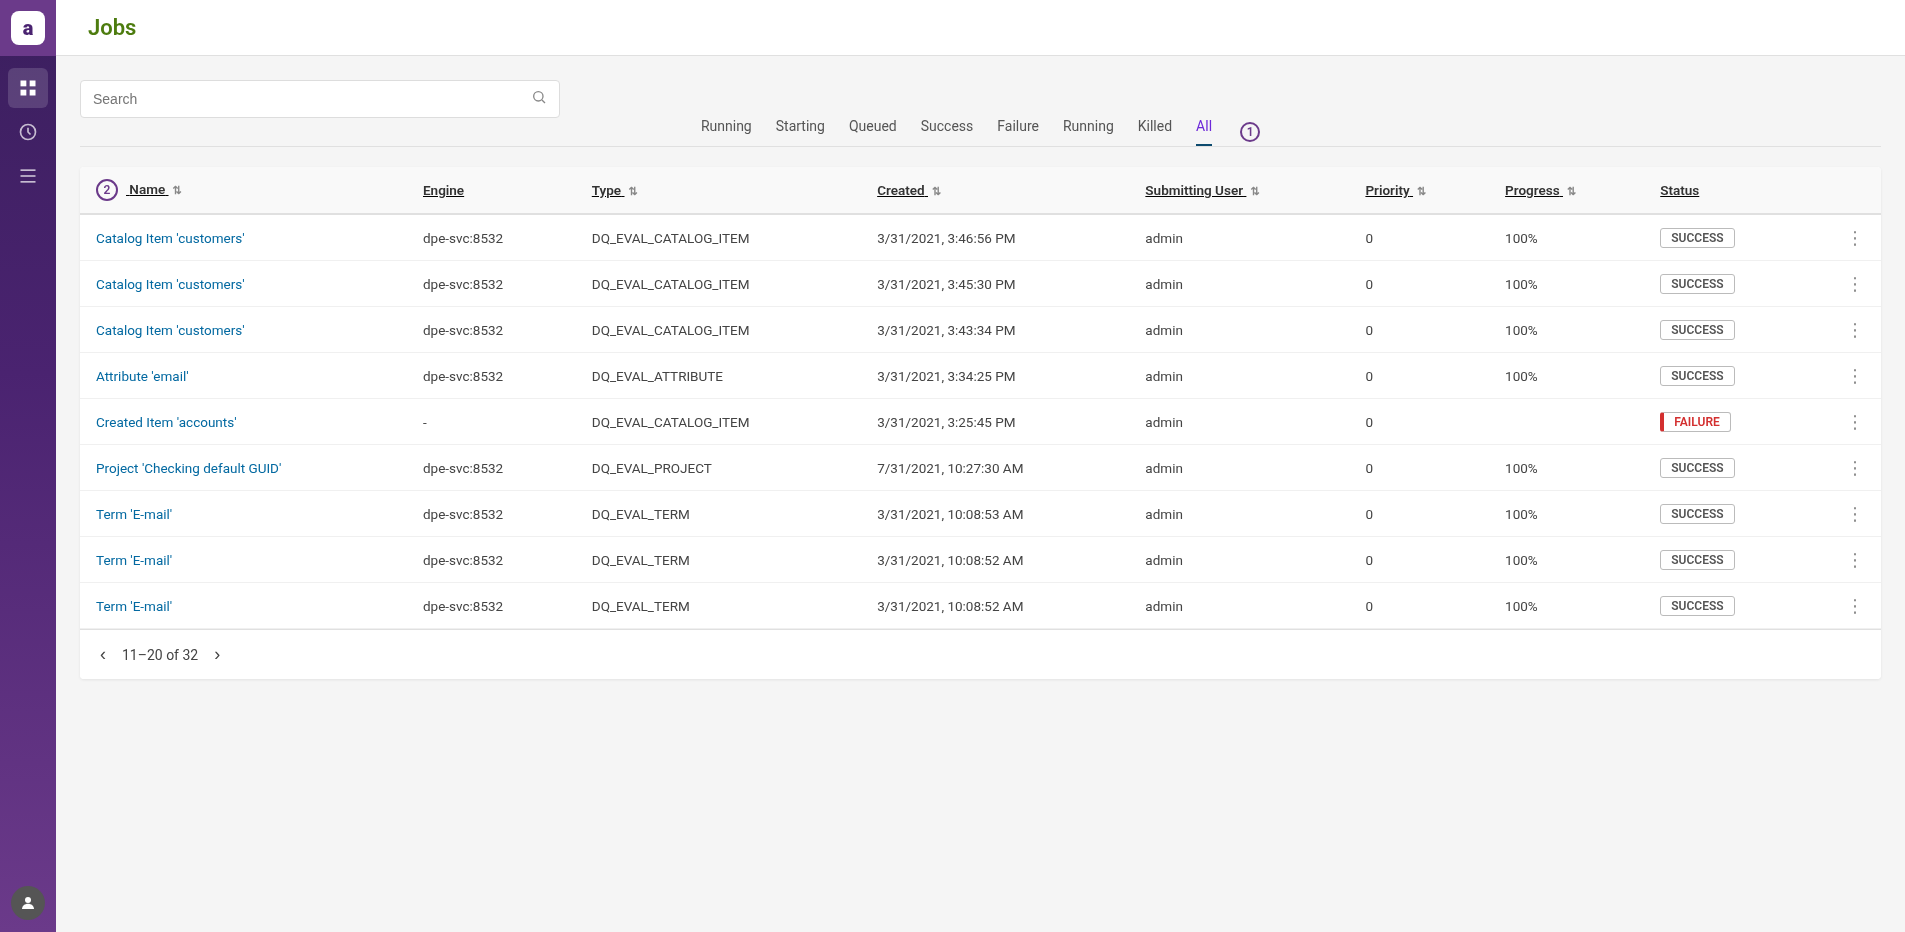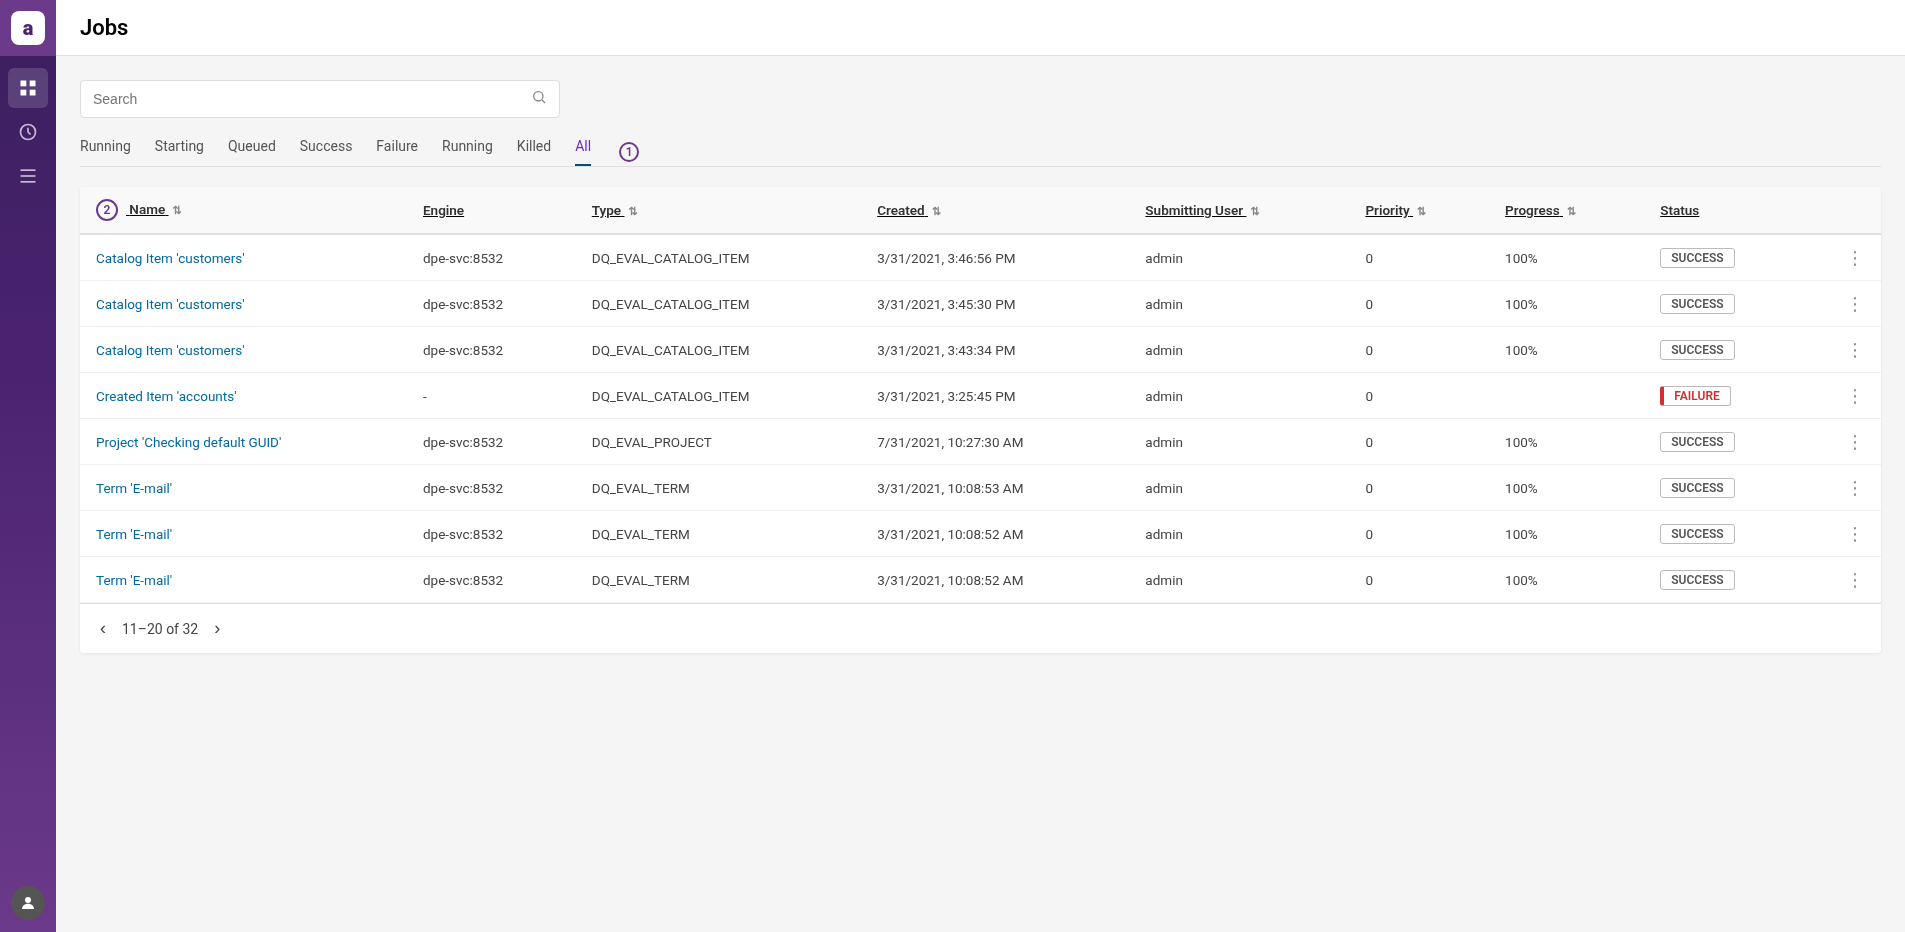--- a/index.html
+++ b/index.html
@@ -90,42 +90,42 @@
       background: white;
       padding: 0 24px;
       height: 56px;
       display: flex;
       align-items: center;
       border-bottom: 1px solid #e0e0e0;
     }
     .header-title {
       font-size: 22px;
       font-weight: 600;
-      color: #000000;
+      color: #4d7c0f;
+      margin-left: 8px;
     }
 
     
     .content {
       flex: 1;
       padding: 24px;
       overflow-y: auto;
       background: #f5f5f5;
     }
 
     
     .search-bar {
       display: flex;
       align-items: center;
       background: white;
       border: 1px solid #ddd;
       border-radius: 4px;
       padding: 0 12px;
       width: 480px;
       height: 38px;
-      margin-bottom: 20px;
     }
     .search-input {
       flex: 1;
       border: none;
       outline: none;
       font-size: 14px;
       color: #333;
       background: transparent;
     }
     .search-icon {
@@ -135,20 +135,21 @@
     }
 
     
     .tabs {
       display: flex;
       align-items: center;
       gap: 24px;
       margin-bottom: 20px;
       border-bottom: 1px solid #e0e0e0;
       padding-bottom: 0;
+      justify-content: center;
     }
     .tab {
       font-size: 14px;
       color: #555;
       cursor: pointer;
       padding-bottom: 10px;
       border-bottom: 2px solid transparent;
       white-space: nowrap;
     }
     .tab.active {
@@ -421,20 +422,35 @@
       <td>admin</td>
       <td>0</td>
       <td>100%</td>
       <td>
         <span class="status-badge ">SUCCESS</span>
       </td>
       <td class="actions-cell">⋮</td>
     </tr>
             <tr>
       <td>
+        <a class="cell-name" href="#">Attribute 'email'</a>
+      </td>
+      <td>dpe-svc:8532</td>
+      <td>DQ_EVAL_ATTRIBUTE</td>
+      <td>3/31/2021, 3:34:25 PM</td>
+      <td>admin</td>
+      <td>0</td>
+      <td>100%</td>
+      <td>
+        <span class="status-badge ">SUCCESS</span>
+      </td>
+      <td class="actions-cell">⋮</td>
+    </tr>
+            <tr>
+      <td>
         <a class="cell-name" href="#">Created Item 'accounts'</a>
       </td>
       <td>-</td>
       <td>DQ_EVAL_CATALOG_ITEM</td>
       <td>3/31/2021, 3:25:45 PM</td>
       <td>admin</td>
       <td>0</td>
       <td></td>
       <td>
         <span class="status-badge status-failure">FAILURE</span>

